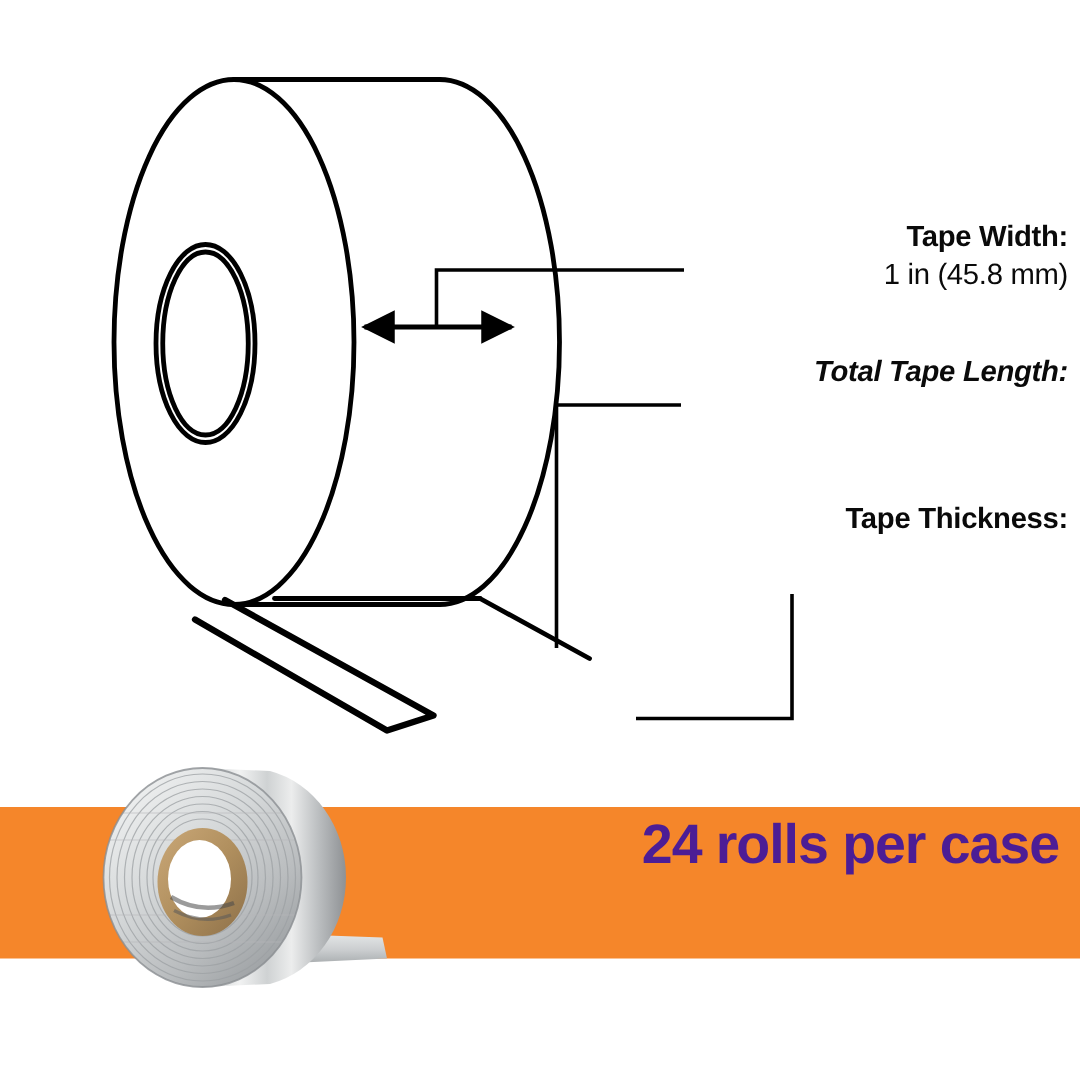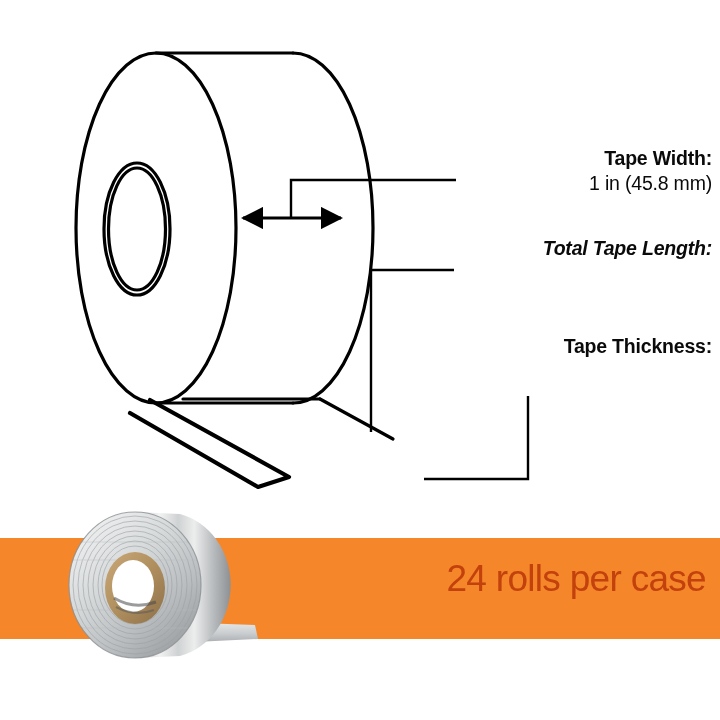--- a/index.html
+++ b/index.html
@@ -60,26 +60,26 @@
     position: absolute;
     left: 0;
     top: 538px;
     width: 720px;
     height: 101px;
     background: #f5862a;
   }
   #footer-banner-text {
     position: absolute;
     left: 286px;
-    top: 560px;
+    top: 544px;
     width: 420px;
     font-size: 37px;
-    font-weight: 400;
+    font-weight: 700;
     letter-spacing: -0.7px;
-    color: #c2410c;
+    color: #4c1d95;
     line-height: 1;
     white-space: nowrap;
   }
 
   
   #photo-roll {
     position: absolute;
     left: 62px;
     top: 502px;
     width: 230px;

